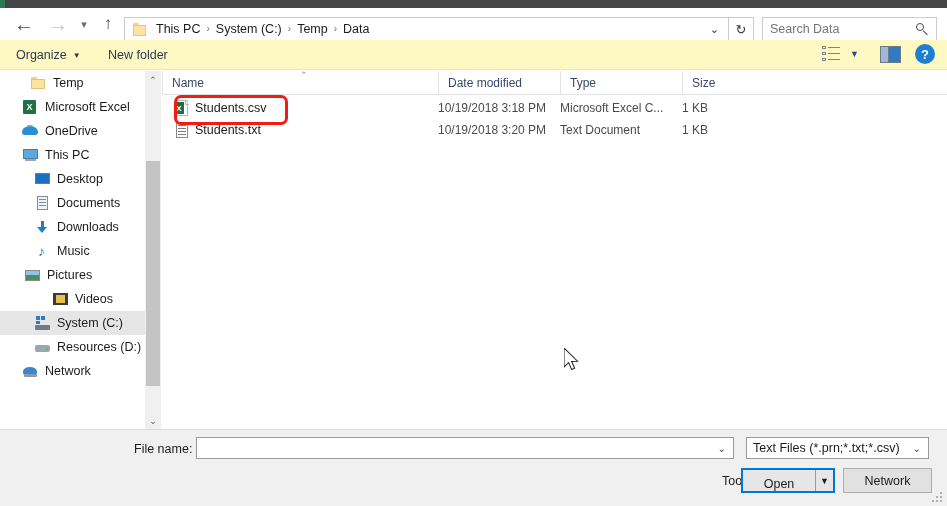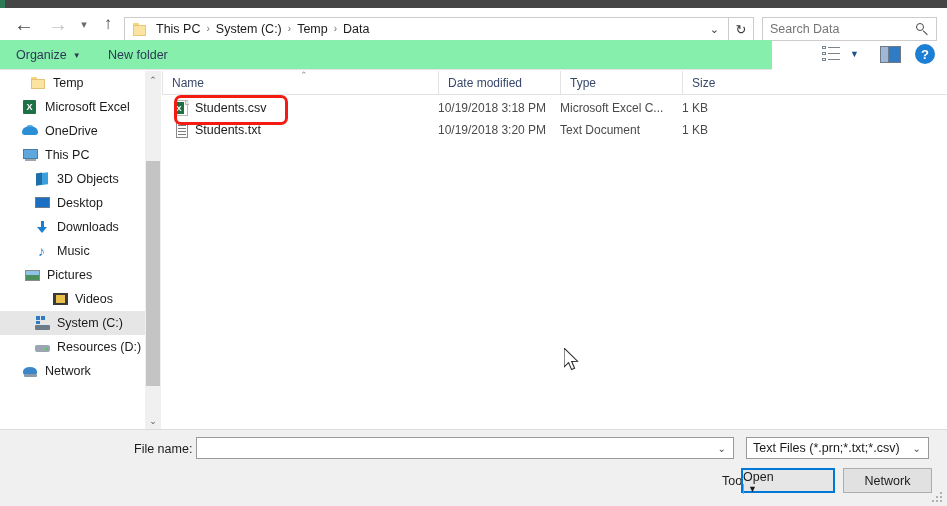--- a/index.html
+++ b/index.html
@@ -103,22 +103,22 @@
     border: 1.4px solid #4a4a4a; border-radius: 50%;
   }
   #search-icon .handle {
     position: absolute; left: 7px; top: 7px; width: 6px; height: 1.4px;
     background: #4a4a4a; transform: rotate(45deg); transform-origin: left center;
   }
 
   
   #cmdbar {
     position: absolute; left: 0; top: 40px;
-    width: 772px; height: 30px;
-    background: #86efac;
+    width: 947px; height: 30px;
+    background: #fef9c3;
     border-bottom: 1px solid #e3e3e3;
   }
   #organize-button {
     position: absolute; left: 16px; top: 0; height: 30px;
     display: flex; align-items: center; gap: 6px;
     font-size: 12.5px; color: #2b3a55;
   }
   #organize-caret { font-size: 8px; color: #2b3a55; }
   #newfolder-button {
     position: absolute; left: 108px; top: 0; height: 30px;
@@ -330,21 +330,21 @@
     position: absolute; left: 674px; top: 469px;
     height: 24px; display: flex; align-items: center; gap: 12px;
     font-size: 12.5px; color: #1b1b1b; margin-left: 48px;
   }
   #tools-caret { font-size: 8px; color: #2b2b2b; }
 
   #open-button {
     position: absolute; left: 741px; top: 468px;
     width: 94px; height: 25px;
     border: 2px solid #0078d7; background: #e6e6e6;
-    display: flex; align-items: flex-start; flex-direction: column;
+    display: flex; align-items: flex-end;
   }
   #open-label {
     flex: 1; text-align: center; font-size: 12.5px; color: #1b1b1b;
   }
   #open-split {
     width: 18px; height: 21px;
     border-left: 1px solid #9a9a9a;
     display: flex; align-items: center; justify-content: center;
     font-size: 9px; color: #1b1b1b;
   }
@@ -460,31 +460,33 @@
         <span class="side-label">OneDrive</span>
       </div>
       <div class="side-item" style="padding-left: 22px;">
         <span class="side-ico ico-pc">
           <div class="screen"></div>
           <div class="stand"></div>
         </span>
         <span class="side-label">This PC</span>
       </div>
       <div class="side-item" style="padding-left: 34px;">
-        <span class="side-ico ico-3d">
-          <div class="a"></div>
-          <div class="b"></div>
-        </span>
-        <span class="side-label">3D Objects</span>
-      </div>
-      <div class="side-item" style="padding-left: 34px;">
         <span class="side-ico ico-desktop">
           <div class="screen"></div>
         </span>
         <span class="side-label">Desktop</span>
+      </div>
+      <div class="side-item" style="padding-left: 34px;">
+        <span class="side-ico ico-doc">
+          <div class="page"></div>
+          <div class="l" style="top:4px"></div>
+          <div class="l" style="top:7px"></div>
+          <div class="l" style="top:10px"></div>
+        </span>
+        <span class="side-label">Documents</span>
       </div>
       <div class="side-item" style="padding-left: 34px;">
         <span class="side-ico ico-down">
           <div class="shaft"></div>
           <div class="head"></div>
         </span>
         <span class="side-label">Downloads</span>
       </div>
       <div class="side-item" style="padding-left: 34px;">
         <span class="side-ico ico-music">

